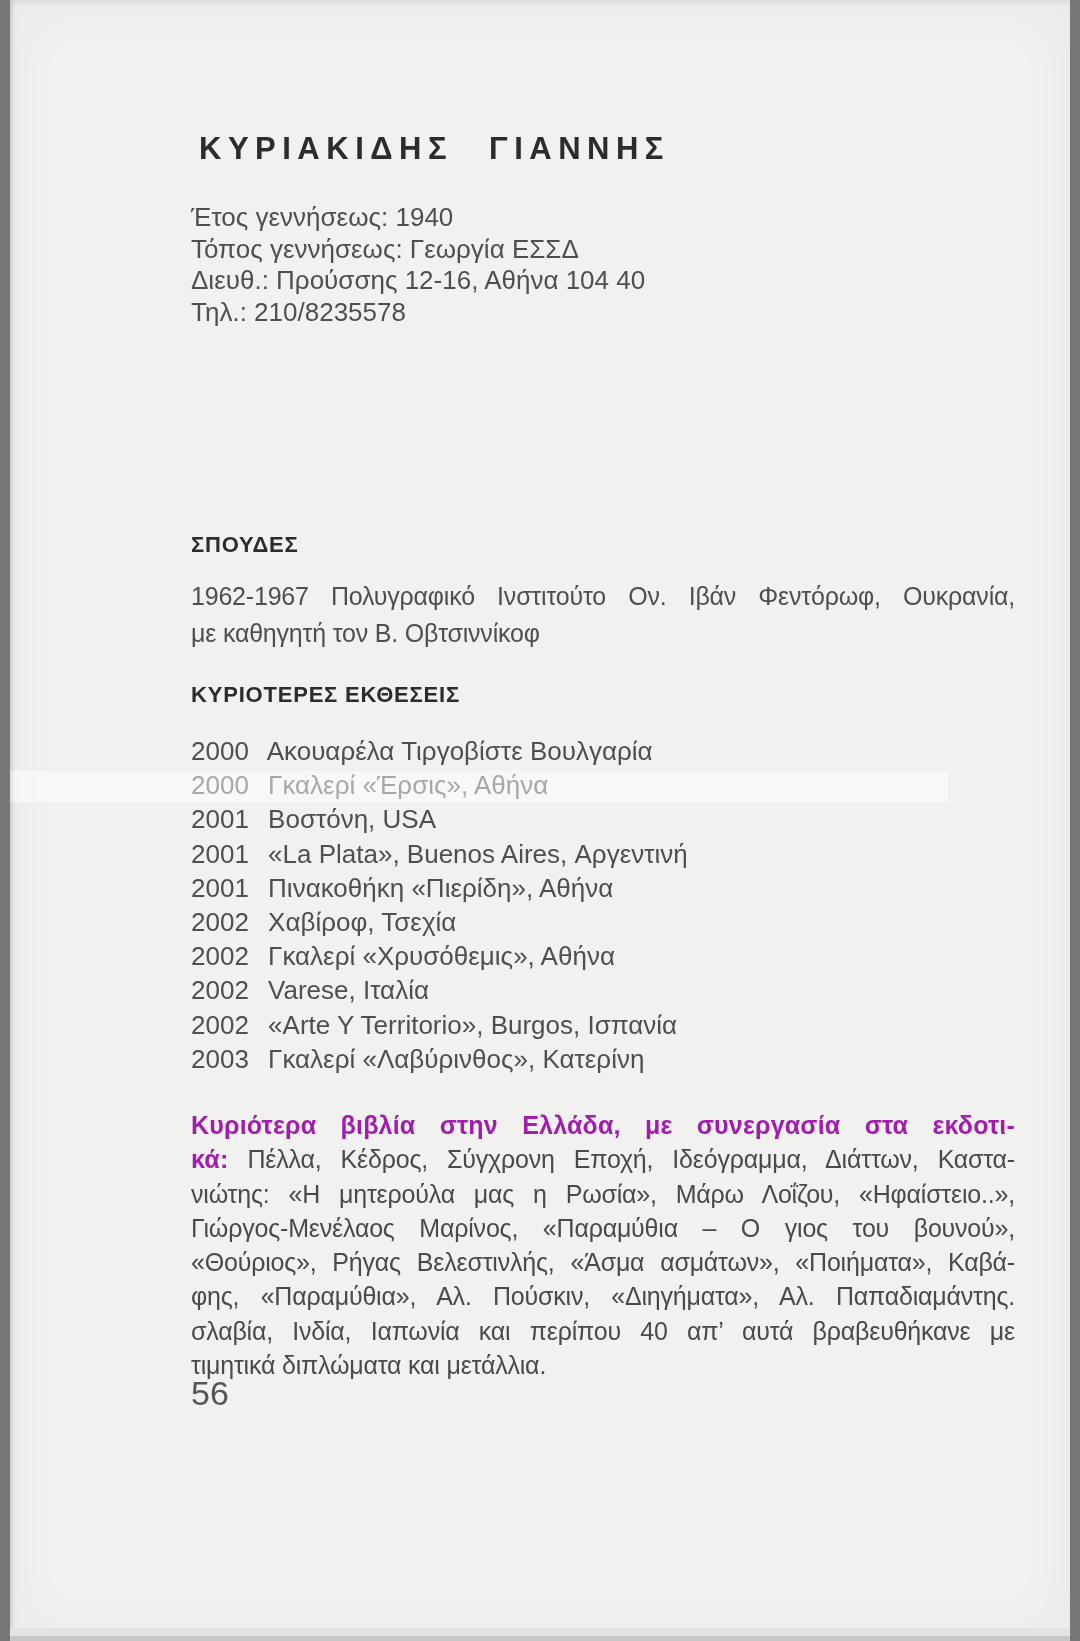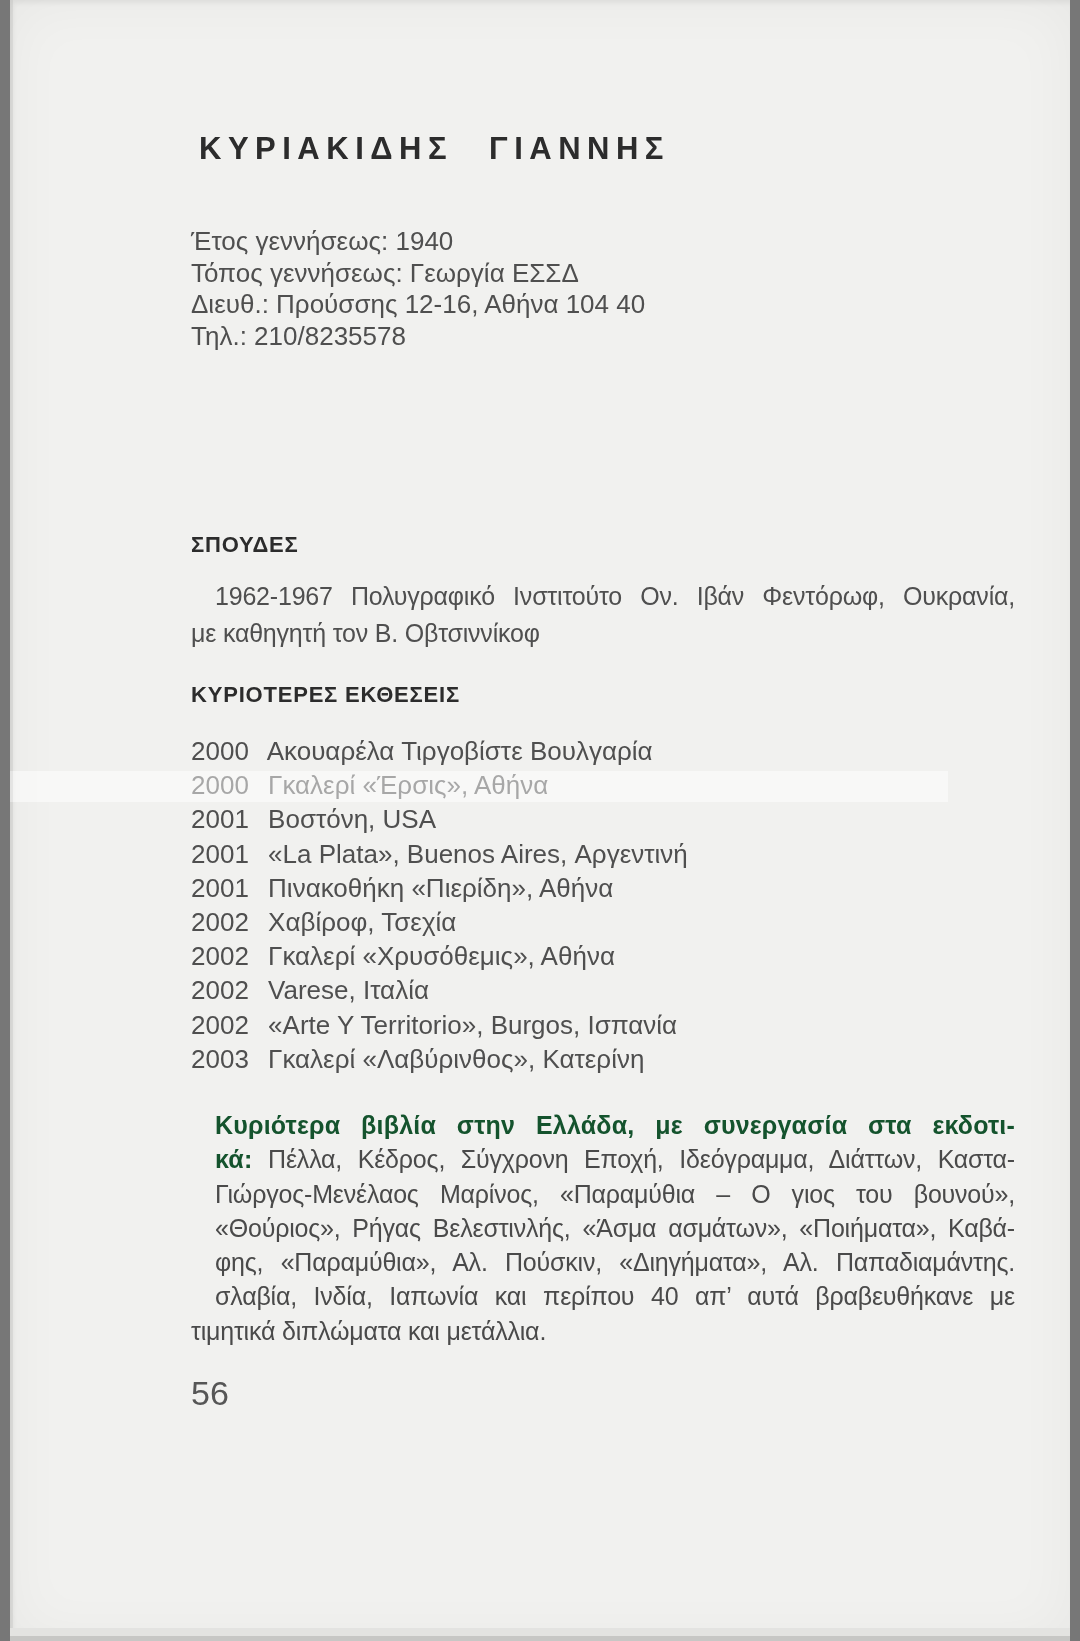--- a/index.html
+++ b/index.html
@@ -23,53 +23,52 @@
     letter-spacing:6.5px;
     color:#2c2c2c;
     white-space:nowrap;
   }
 
   .bio {
     left:181px; top:202px;
     font-size:26px; line-height:31.7px;
     color:#4f4f4f;
     white-space:nowrap;
-    margin-top:24px;
   }
 
   .sec-heading {
     font-size:22px; font-weight:bold;
     letter-spacing:0.8px;
     color:#2c2c2c;
     white-space:nowrap;
   }
   .studies-heading { left:181px; top:532px; }
   .exh-heading    { left:181px; top:682px; }
 
   .studies-text {
     left:181px; top:578px; width:824px;
     font-size:25px; line-height:36.5px;
     letter-spacing:-0.2px;
   }
-  .jline { text-align:justify; text-align-last:justify; white-space:normal;margin-left:24px; }
+  .jline { text-align:justify; text-align-last:justify; white-space:normal; }
 
   .exh-list {
     left:181px; top:734px;
     font-size:26px; line-height:34.2px;
     white-space:nowrap;
   }
   .exh-row .year { margin-right:12px; }
 
   .books {
     left:181px; top:1108px; width:824px;
     font-size:25px; line-height:34.3px;
     letter-spacing:-0.2px;
     color:#4a4a4a;
   }
-  .books .b { font-weight:bold; color:#14532d; letter-spacing:0.2px; }
+  .books .b { font-weight:bold; color:#a21caf; letter-spacing:0.2px; }
 
   .page-number {
     left:181px; top:1374px;
     font-size:34px; color:#565656;
   }
 
   
   .band {
     left:0; top:771px; width:938px; height:31px;
     background:rgba(255,255,255,0.5);
@@ -114,20 +113,21 @@
     <div class="exh-row"><span class="year">2002</span> <span>Χαβίροφ, Τσεχία</span></div>
     <div class="exh-row"><span class="year">2002</span> <span>Γκαλερί «Χρυσόθεμις», Αθήνα</span></div>
     <div class="exh-row"><span class="year">2002</span> <span>Varese, Ιταλία</span></div>
     <div class="exh-row"><span class="year">2002</span> <span>«Arte Y Territorio», Burgos, Ισπανία</span></div>
     <div class="exh-row"><span class="year">2003</span> <span>Γκαλερί «Λαβύρινθος», Κατερίνη</span></div>
   </div>
 
   <div class="abs books">
     <div class="jline b">Κυριότερα βιβλία στην Ελλάδα, με συνεργασία στα εκδοτι-</div>
     <div class="jline"><span class="b">κά:</span> <span>Πέλλα, Κέδρος, Σύγχρονη Εποχή, Ιδεόγραμμα, Διάττων, Καστα-</span></div>
+    <div class="jline">νιώτης: «Η μητερούλα μας η Ρωσία», Μάρω Λοΐζου, «Ηφαίστειο..»,</div>
     <div class="jline">Γιώργος-Μενέλαος Μαρίνος, «Παραμύθια – Ο γιος του βουνού»,</div>
     <div class="jline">«Θούριος», Ρήγας Βελεστινλής, «Άσμα ασμάτων», «Ποιήματα», Καβά-</div>
     <div class="jline">φης, «Παραμύθια», Αλ. Πούσκιν, «Διηγήματα», Αλ. Παπαδιαμάντης.</div>
     <div class="jline">σλαβία, Ινδία, Ιαπωνία και περίπου 40 απ’ αυτά βραβευθήκανε με</div>
     <div>τιμητικά διπλώματα και μετάλλια.</div>
   </div>
 
   <div class="abs page-number">56</div>
 
   <div class="abs band"></div>

